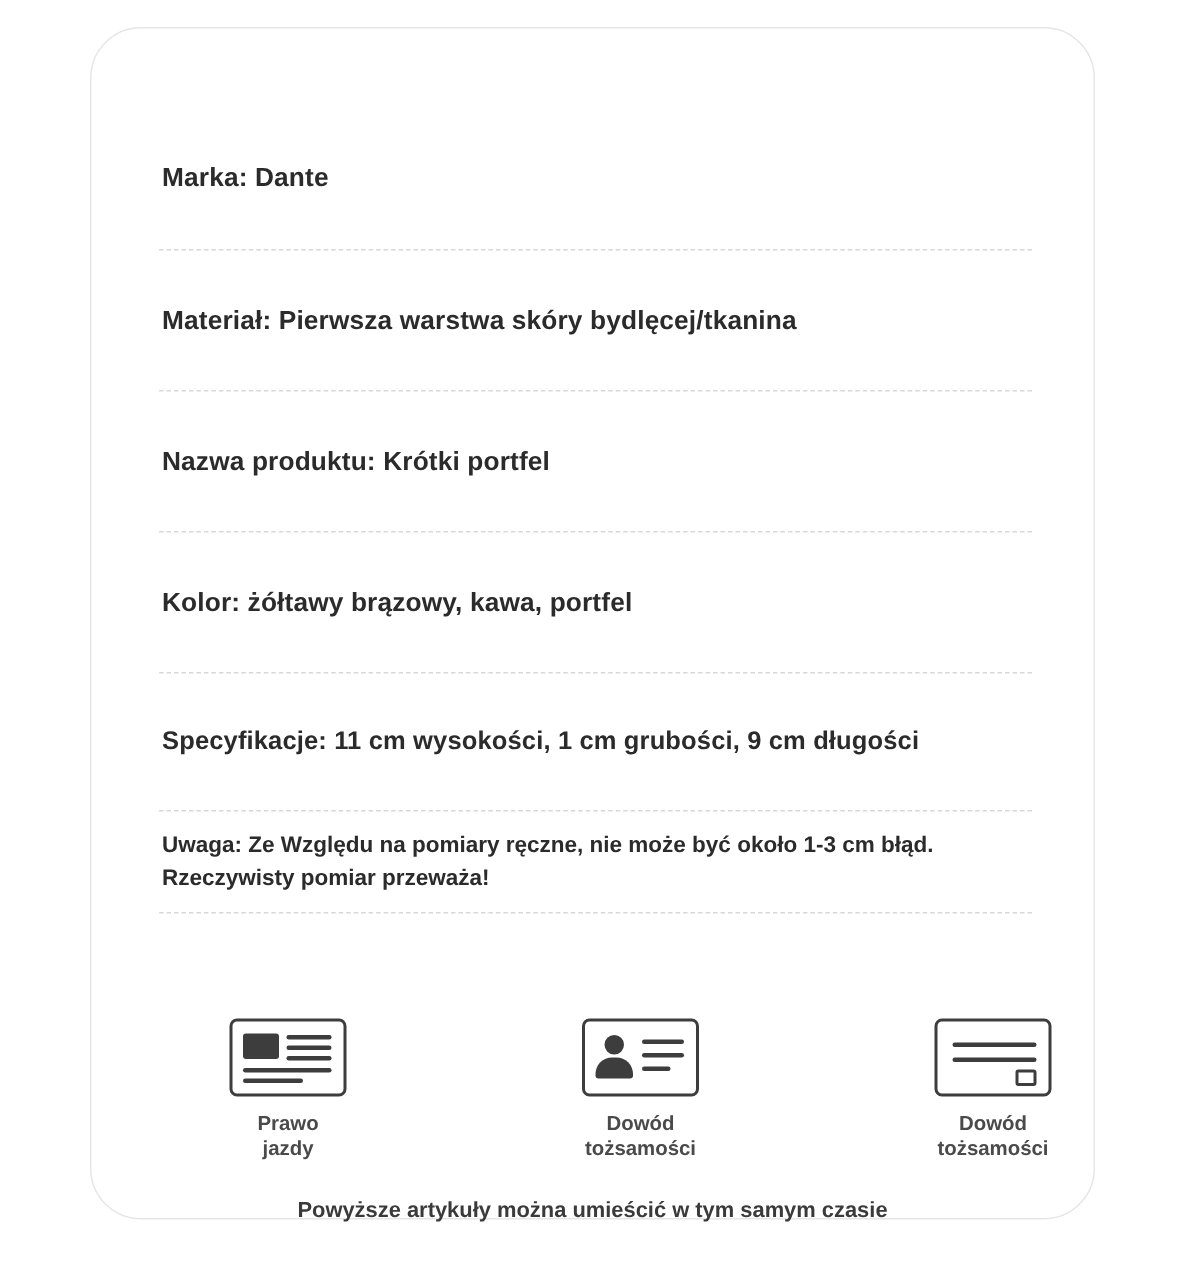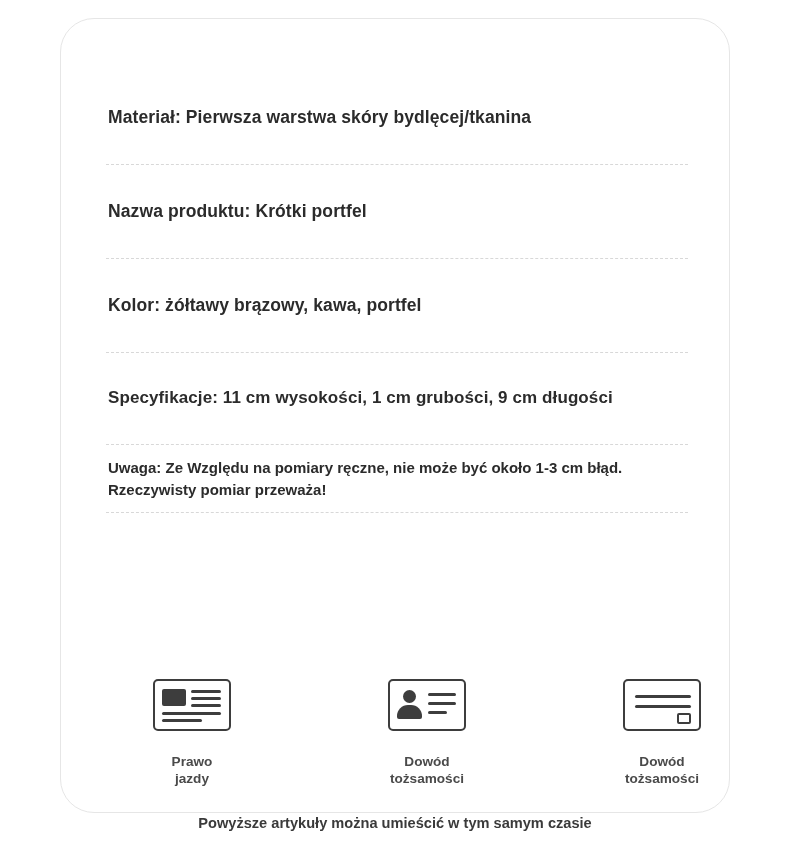--- a/index.html
+++ b/index.html
@@ -88,21 +88,21 @@
   .icon-box {
     width: 78px;
     height: 52px;
     border: 2.5px solid #3d3d3d;
     border-radius: 5px;
     box-sizing: border-box;
     position: relative;
     background: #fff;
   }
   .icon-label {
-    margin-top: 22px;
+    margin-top: 9px;
     font-size: 13.6px;
     font-weight: bold;
     color: #4a4a4a;
     text-align: center;
     line-height: 1.28;
   }
   
   .i1-photo {
     position: absolute;
     left: 7px; top: 8px;
@@ -178,30 +178,32 @@
   }
   .footer-note {
     position: absolute;
     left: 0;
     top: 780px;
     width: 100%;
     text-align: center;
     font-size: 14.6px;
     font-weight: bold;
     color: #3a3a3a;
-    margin-top: 16px;
   }
 </style>
 </head>
 <body>
 
 <div id="page">
   <div class="card">
 
     <div class="spec-list">
+      <div class="spec-row r1">
+        <div class="txt">Marka: Dante</div>
+      </div>
       <div class="spec-row r3">
         <div class="txt">Materiał: Pierwsza warstwa skóry bydlęcej/tkanina</div>
       </div>
       <div class="spec-row r2">
         <div class="txt">Nazwa produktu: Krótki portfel</div>
       </div>
       <div class="spec-row r4">
         <div class="txt">Kolor: żółtawy brązowy, kawa, portfel</div>
       </div>
       <div class="spec-row r5">

